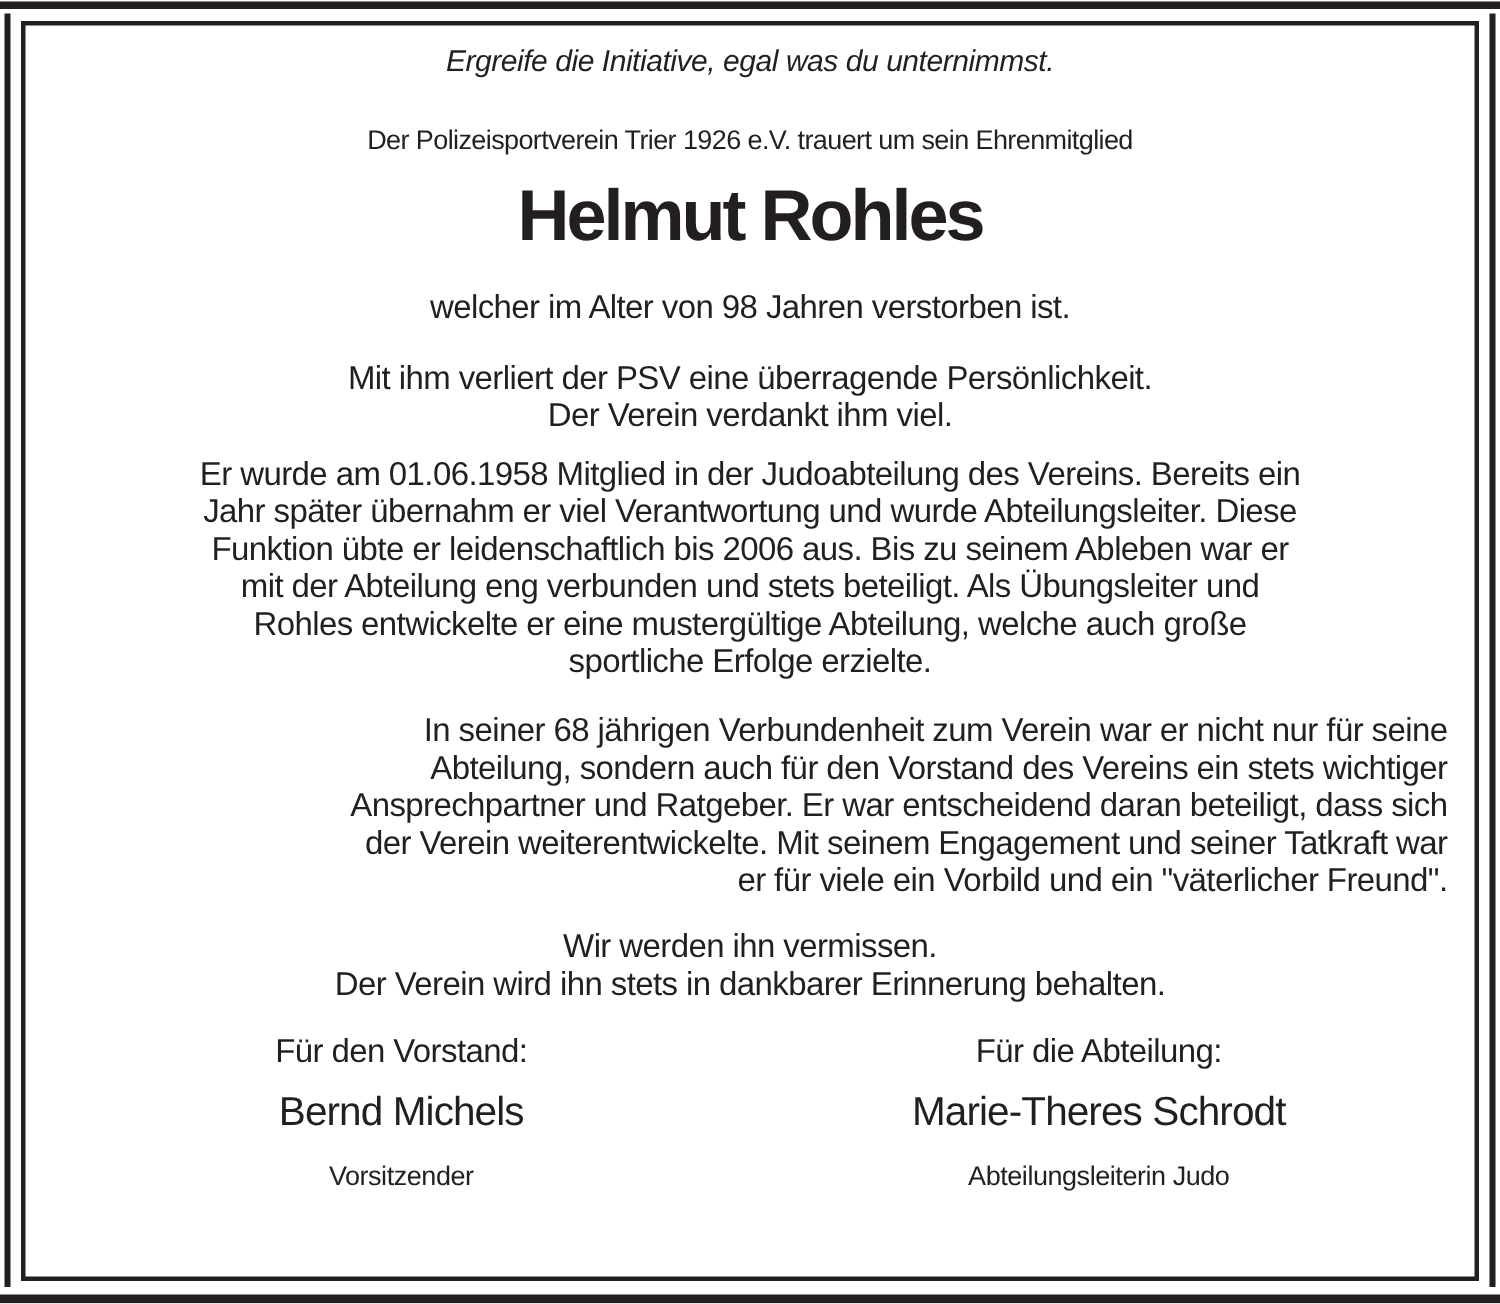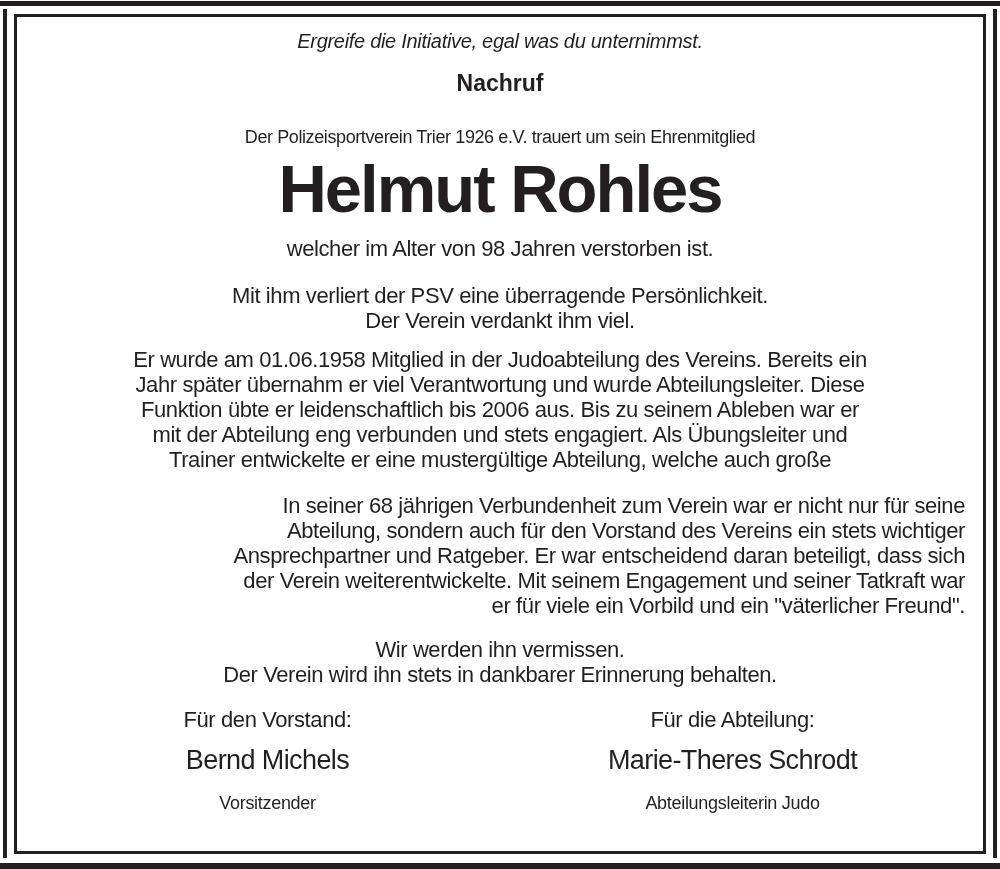--- a/index.html
+++ b/index.html
@@ -55,21 +55,21 @@
   }
   .intro{
     margin-top:27px;
     font-size:18px;
     line-height:26px;
     letter-spacing:-0.4px;
   }
   .deceased{
     margin-top:9px;
     font-weight:bold;
-    font-size:67px;
+    font-size:48px;
     line-height:60px;
     letter-spacing:-2px;
   }
   .subline{
     margin-top:17px;
     font-size:22px;
     line-height:26px;
     letter-spacing:-0.4px;
     text-align:center;
   }
@@ -107,39 +107,39 @@
 <div class="canvas">
   <div class="bar top"></div>
   <div class="bar bottom"></div>
   <div class="bar left"></div>
   <div class="bar right"></div>
 
   <div class="frame">
 
     <div class="quote">Ergreife die Initiative, egal was du unternimmst.</div>
 
-    <div class="heading">Nachruf</div>
 
     <div class="intro">Der Polizeisportverein Trier 1926 e.V. trauert um sein Ehrenmitglied</div>
 
     <div class="deceased">Helmut Rohles</div>
 
     <div class="subline">welcher im Alter von 98 Jahren verstorben ist.</div>
 
     <div class="para p1">
       <div class="line">Mit ihm verliert der PSV eine überragende Persönlichkeit.</div>
       <div class="line">Der Verein verdankt ihm viel.</div>
     </div>
 
     <div class="para p2">
       <div class="line">Er wurde am 01.06.1958 Mitglied in der Judoabteilung des Vereins. Bereits ein</div>
       <div class="line">Jahr später übernahm er viel Verantwortung und wurde Abteilungsleiter. Diese</div>
       <div class="line">Funktion übte er leidenschaftlich bis 2006 aus. Bis zu seinem Ableben war er</div>
-      <div class="line">mit der Abteilung eng verbunden und stets engagiert. Als Übungsleiter und</div>
-      <div class="line">Trainer entwickelte er eine mustergültige Abteilung, welche auch große</div>
+      <div class="line">mit der Abteilung eng verbunden und stets beteiligt. Als Übungsleiter und</div>
+      <div class="line">Rohles entwickelte er eine mustergültige Abteilung, welche auch große</div>
+      <div class="line">sportliche Erfolge erzielte.</div>
     </div>
 
     <div class="para p3">
       <div class="line">In seiner 68 jährigen Verbundenheit zum Verein war er nicht nur für seine</div>
       <div class="line">Abteilung, sondern auch für den Vorstand des Vereins ein stets wichtiger</div>
       <div class="line">Ansprechpartner und Ratgeber. Er war entscheidend daran beteiligt, dass sich</div>
       <div class="line">der Verein weiterentwickelte. Mit seinem Engagement und seiner Tatkraft war</div>
       <div class="line">er für viele ein Vorbild und ein "väterlicher Freund".</div>
     </div>
 

